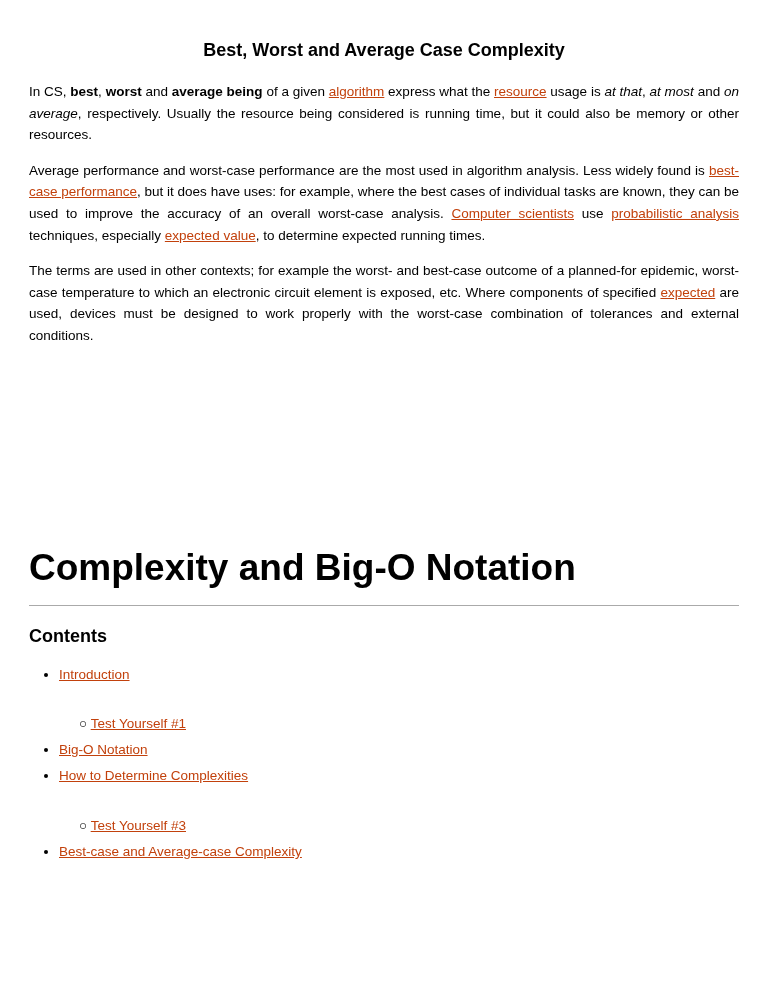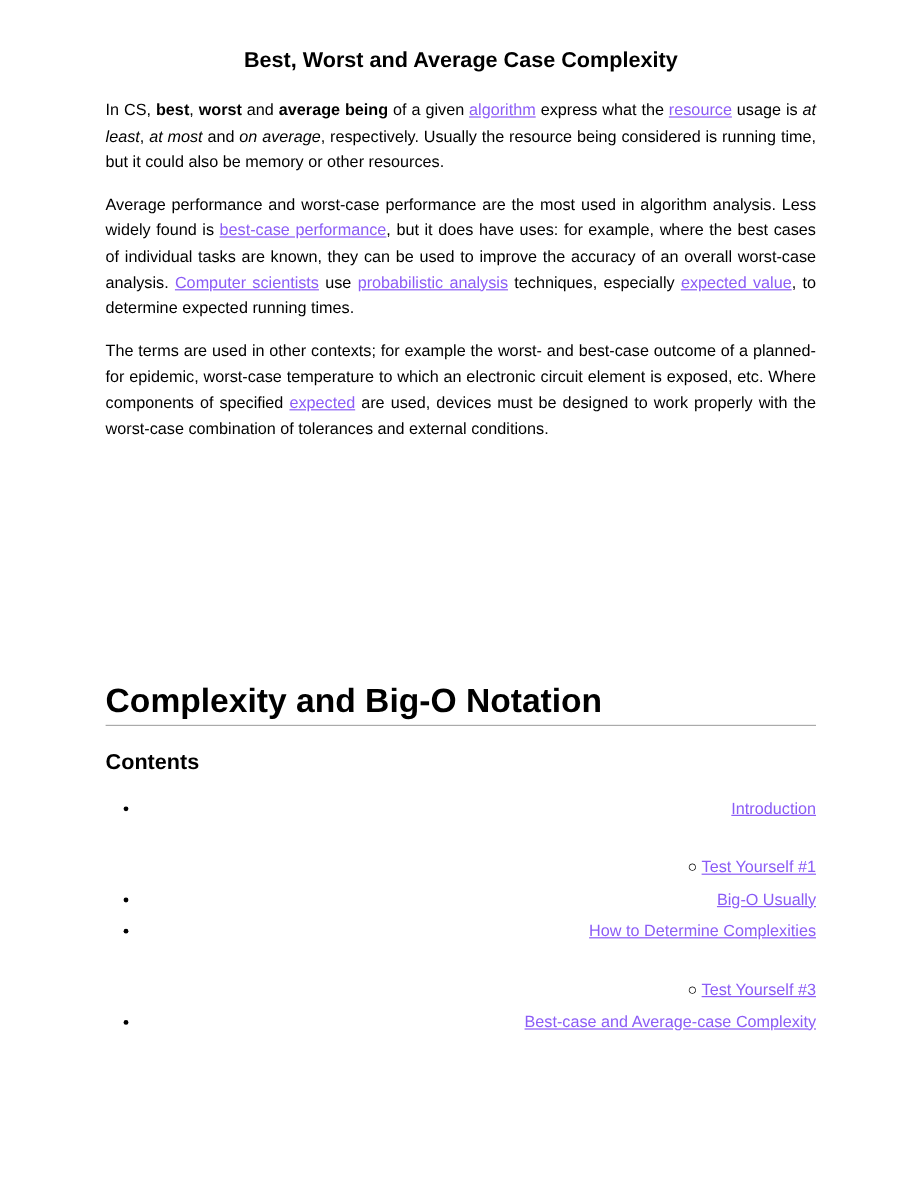--- a/index.html
+++ b/index.html
@@ -11,21 +11,21 @@
     body {
       background: #ffffff;
       font-family: Arial, Helvetica, sans-serif;
       font-size: 14px;
       color: #000000;
       width: 768px;
       min-height: 994px;
     }
 
     .page-container {
-      padding: 40px 88px;
+      padding: 40px 29px;
       max-width: 768px;
     }
 
     
     .section-1 {
       margin-bottom: 60px;
     }
 
     .section-1-title {
       text-align: center;
@@ -45,33 +45,33 @@
 
     .paragraph b {
       font-weight: bold;
     }
 
     .paragraph em {
       font-style: italic;
     }
 
     a {
-      color: #8b5cf6;
+      color: #c2410c;
       text-decoration: underline;
     }
 
     
     .section-2 {
       margin-top: 20px;
     }
 
     .section-2-title {
-      font-size: 28px;
+      font-size: 37px;
       font-weight: bold;
-      margin-bottom: 4px;
+      margin-bottom: 16px;
       font-family: Arial, Helvetica, sans-serif;
     }
 
     .divider {
       border: none;
       border-top: 1px solid #aaaaaa;
       margin-bottom: 20px;
     }
 
     .contents-title {
@@ -82,21 +82,20 @@
 
     .contents-list {
       list-style-type: disc;
       padding-left: 30px;
       font-size: 13.5px;
       line-height: 1.8;
     }
 
     .contents-list > li {
       margin-bottom: 2px;
-      text-align: right;
     }
 
     .contents-sublist {
       list-style-type: none;
       padding-left: 20px;
       margin-top: 25px;
     }
 
     .contents-sublist li::before {
       content: "○ ";
@@ -109,21 +108,21 @@
   </style>
 </head>
 <body>
 
 <div class="page-container">
 
   <div class="section-1">
     <h1 class="section-1-title">Best, Worst and Average Case Complexity</h1>
 
     <p class="paragraph">
-      In CS, <b>best</b>, <b>worst</b> and <b>average being</b> of a given <a href="#">algorithm</a> express what the <a href="#">resource</a> usage is <em>at least</em>, <em>at most</em> and <em>on average</em>, respectively. Usually the resource being considered is running time, but it could also be memory or other resources.
+      In CS, <b>best</b>, <b>worst</b> and <b>average being</b> of a given <a href="#">algorithm</a> express what the <a href="#">resource</a> usage is <em>at that</em>, <em>at most</em> and <em>on average</em>, respectively. Usually the resource being considered is running time, but it could also be memory or other resources.
     </p>
 
 
     <p class="paragraph">
       Average performance and worst-case performance are the most used in algorithm analysis. Less widely found is <a href="#">best-case performance</a>, but it does have uses: for example, where the best cases of individual tasks are known, they can be used to improve the accuracy of an overall worst-case analysis. <a href="#">Computer scientists</a> use <a href="#">probabilistic analysis</a> techniques, especially <a href="#">expected value</a>, to determine expected running times.
     </p>
 
     <p class="paragraph">
       The terms are used in other contexts; for example the worst- and best-case outcome of a planned-for epidemic, worst-case temperature to which an electronic circuit element is exposed, etc. Where components of specified <a href="#">expected</a> are used, devices must be designed to work properly with the worst-case combination of tolerances and external conditions.
     </p>
@@ -140,21 +139,21 @@
     <ul class="contents-list">
       <li>
         <a href="#">Introduction</a>
         <ul class="contents-sublist">
           <li>
             <a href="#">Test Yourself #1</a>
           </li>
         </ul>
       </li>
       <li>
-        <a href="#">Big-O Usually</a>
+        <a href="#">Big-O Notation</a>
       </li>
       <li>
         <a href="#">How to Determine Complexities</a>
         <ul class="contents-sublist">
           <li>
             <a href="#">Test Yourself #3</a>
           </li>
         </ul>
       </li>
       <li>

